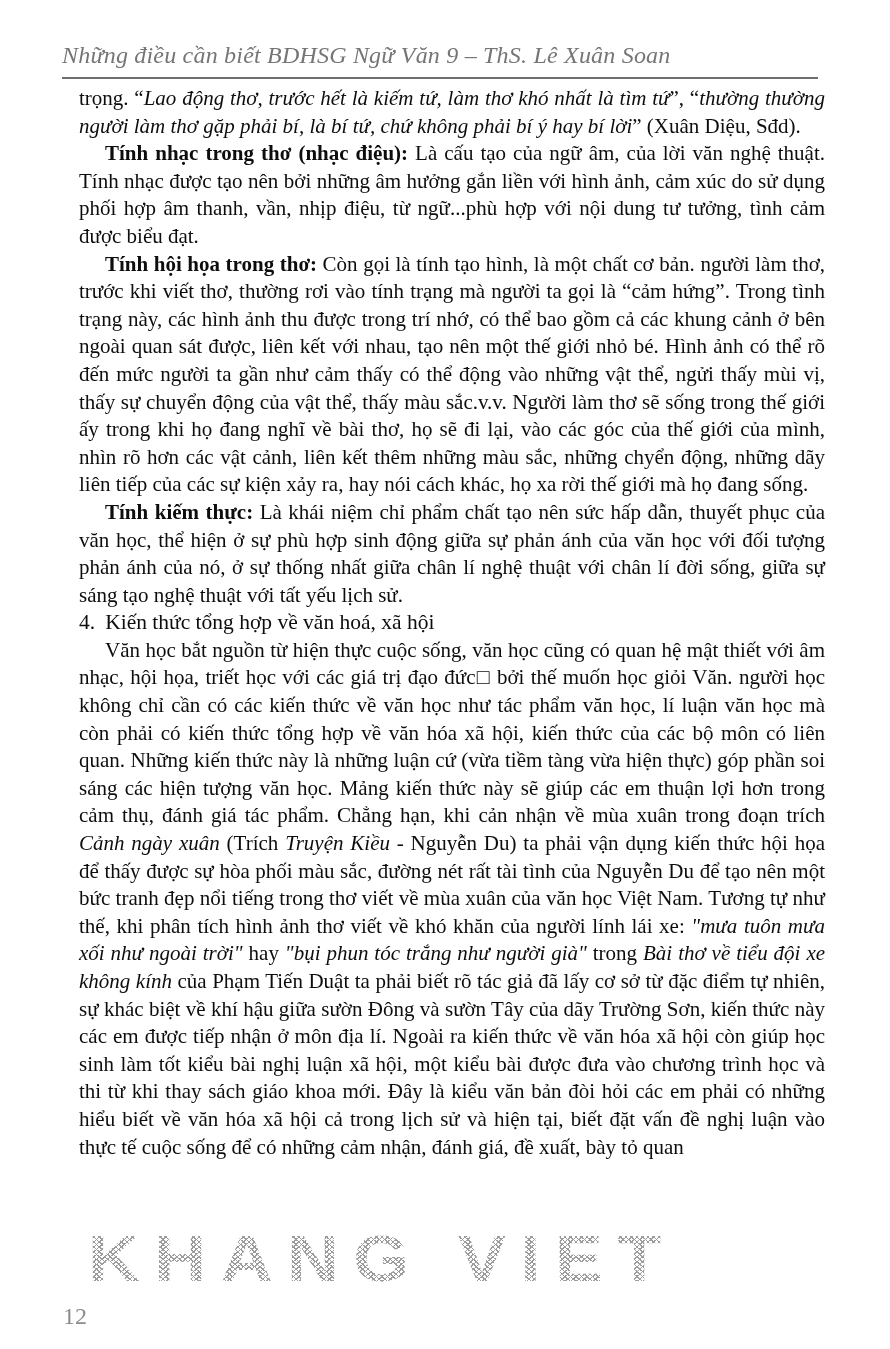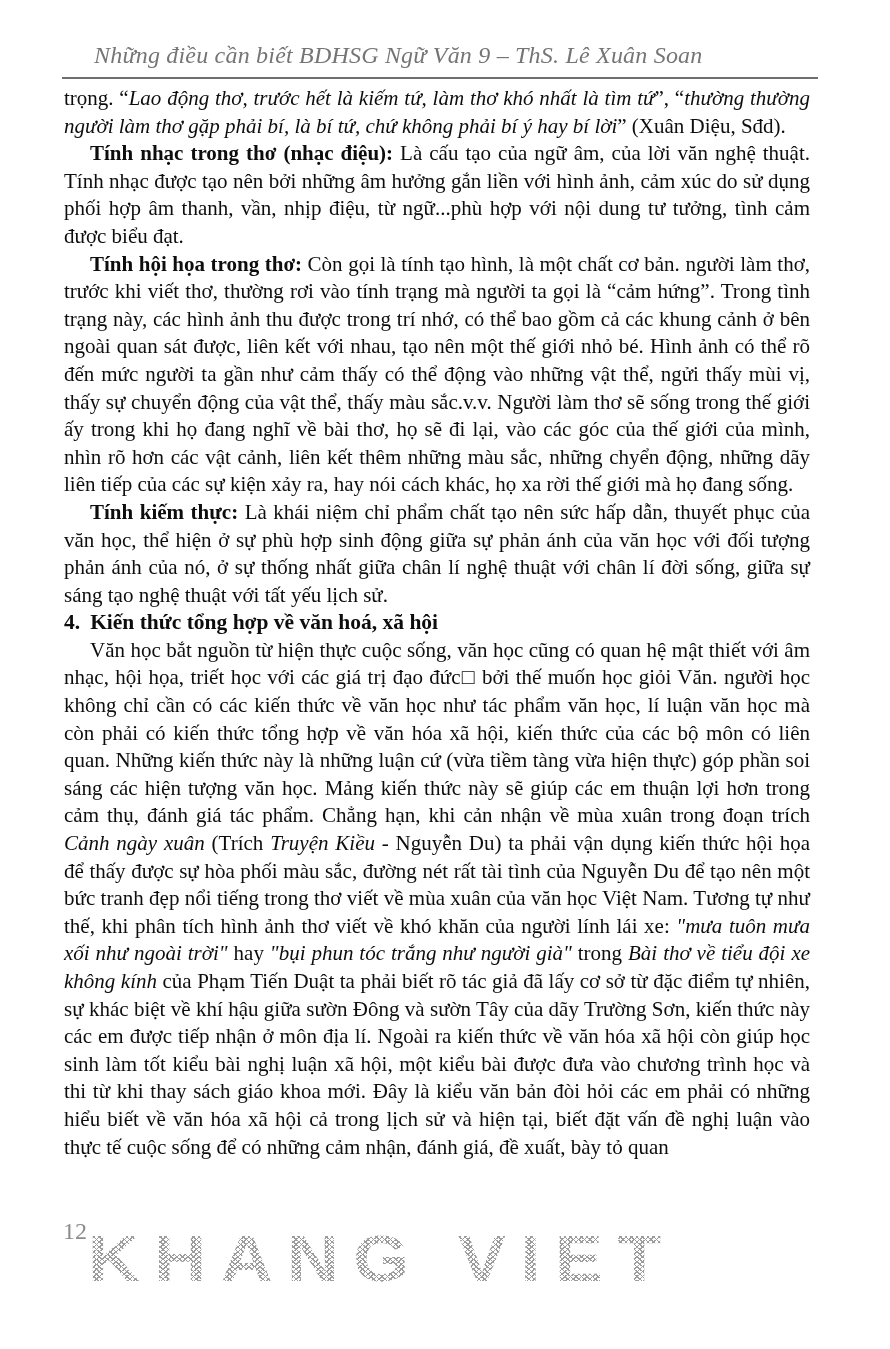--- a/index.html
+++ b/index.html
@@ -15,61 +15,60 @@
   .running-title {
     position: absolute;
     left: 62px;
     top: 42px;
     width: 760px;
     font-style: italic;
     font-size: 24px;
     letter-spacing: 0.2px;
     color: #757575;
     white-space: nowrap;
-    margin-left: 32px;
   }
   .header-rule {
     position: absolute;
     left: 62px;
     top: 77px;
     width: 756px;
     height: 2px;
     background: #6e6e6e;
   }
   
   .body-block {
     position: absolute;
-    left: 64px;
+    left: 79px;
     top: 85px;
     width: 746px;
     text-align: justify;
     font-size: 21px;
     line-height: 27.6px;
     color: #0d0d0d;
     z-index: 2;
   }
   .body-block p { margin: 0; text-indent: 26px; }
   .body-block p.no-indent { text-indent: 0; }
   .section-heading {
     margin: 0;
     font-size: 21.5px;
     line-height: 27.6px;
-    font-weight: bold;
+    font-weight: normal;
     text-indent: 0;
     color: #0d0d0d;
   }
   .section-heading .num { margin-right: 10px; }
   .bd { font-weight: bold; margin-top: 28px; }
   .it { font-style: italic; }
   .rm { font-style: normal; font-weight: normal; }
   
   .page-number {
     position: absolute;
     left: 63px;
-    top: 1218px;
+    top: 1303px;
     font-size: 24px;
     color: #8c8c8c;
     z-index: 2;
   }
   .watermark {
     position: absolute;
     left: 88px;
     top: 1226px;
     height: 66px;
     font-family: "Liberation Sans", sans-serif;

